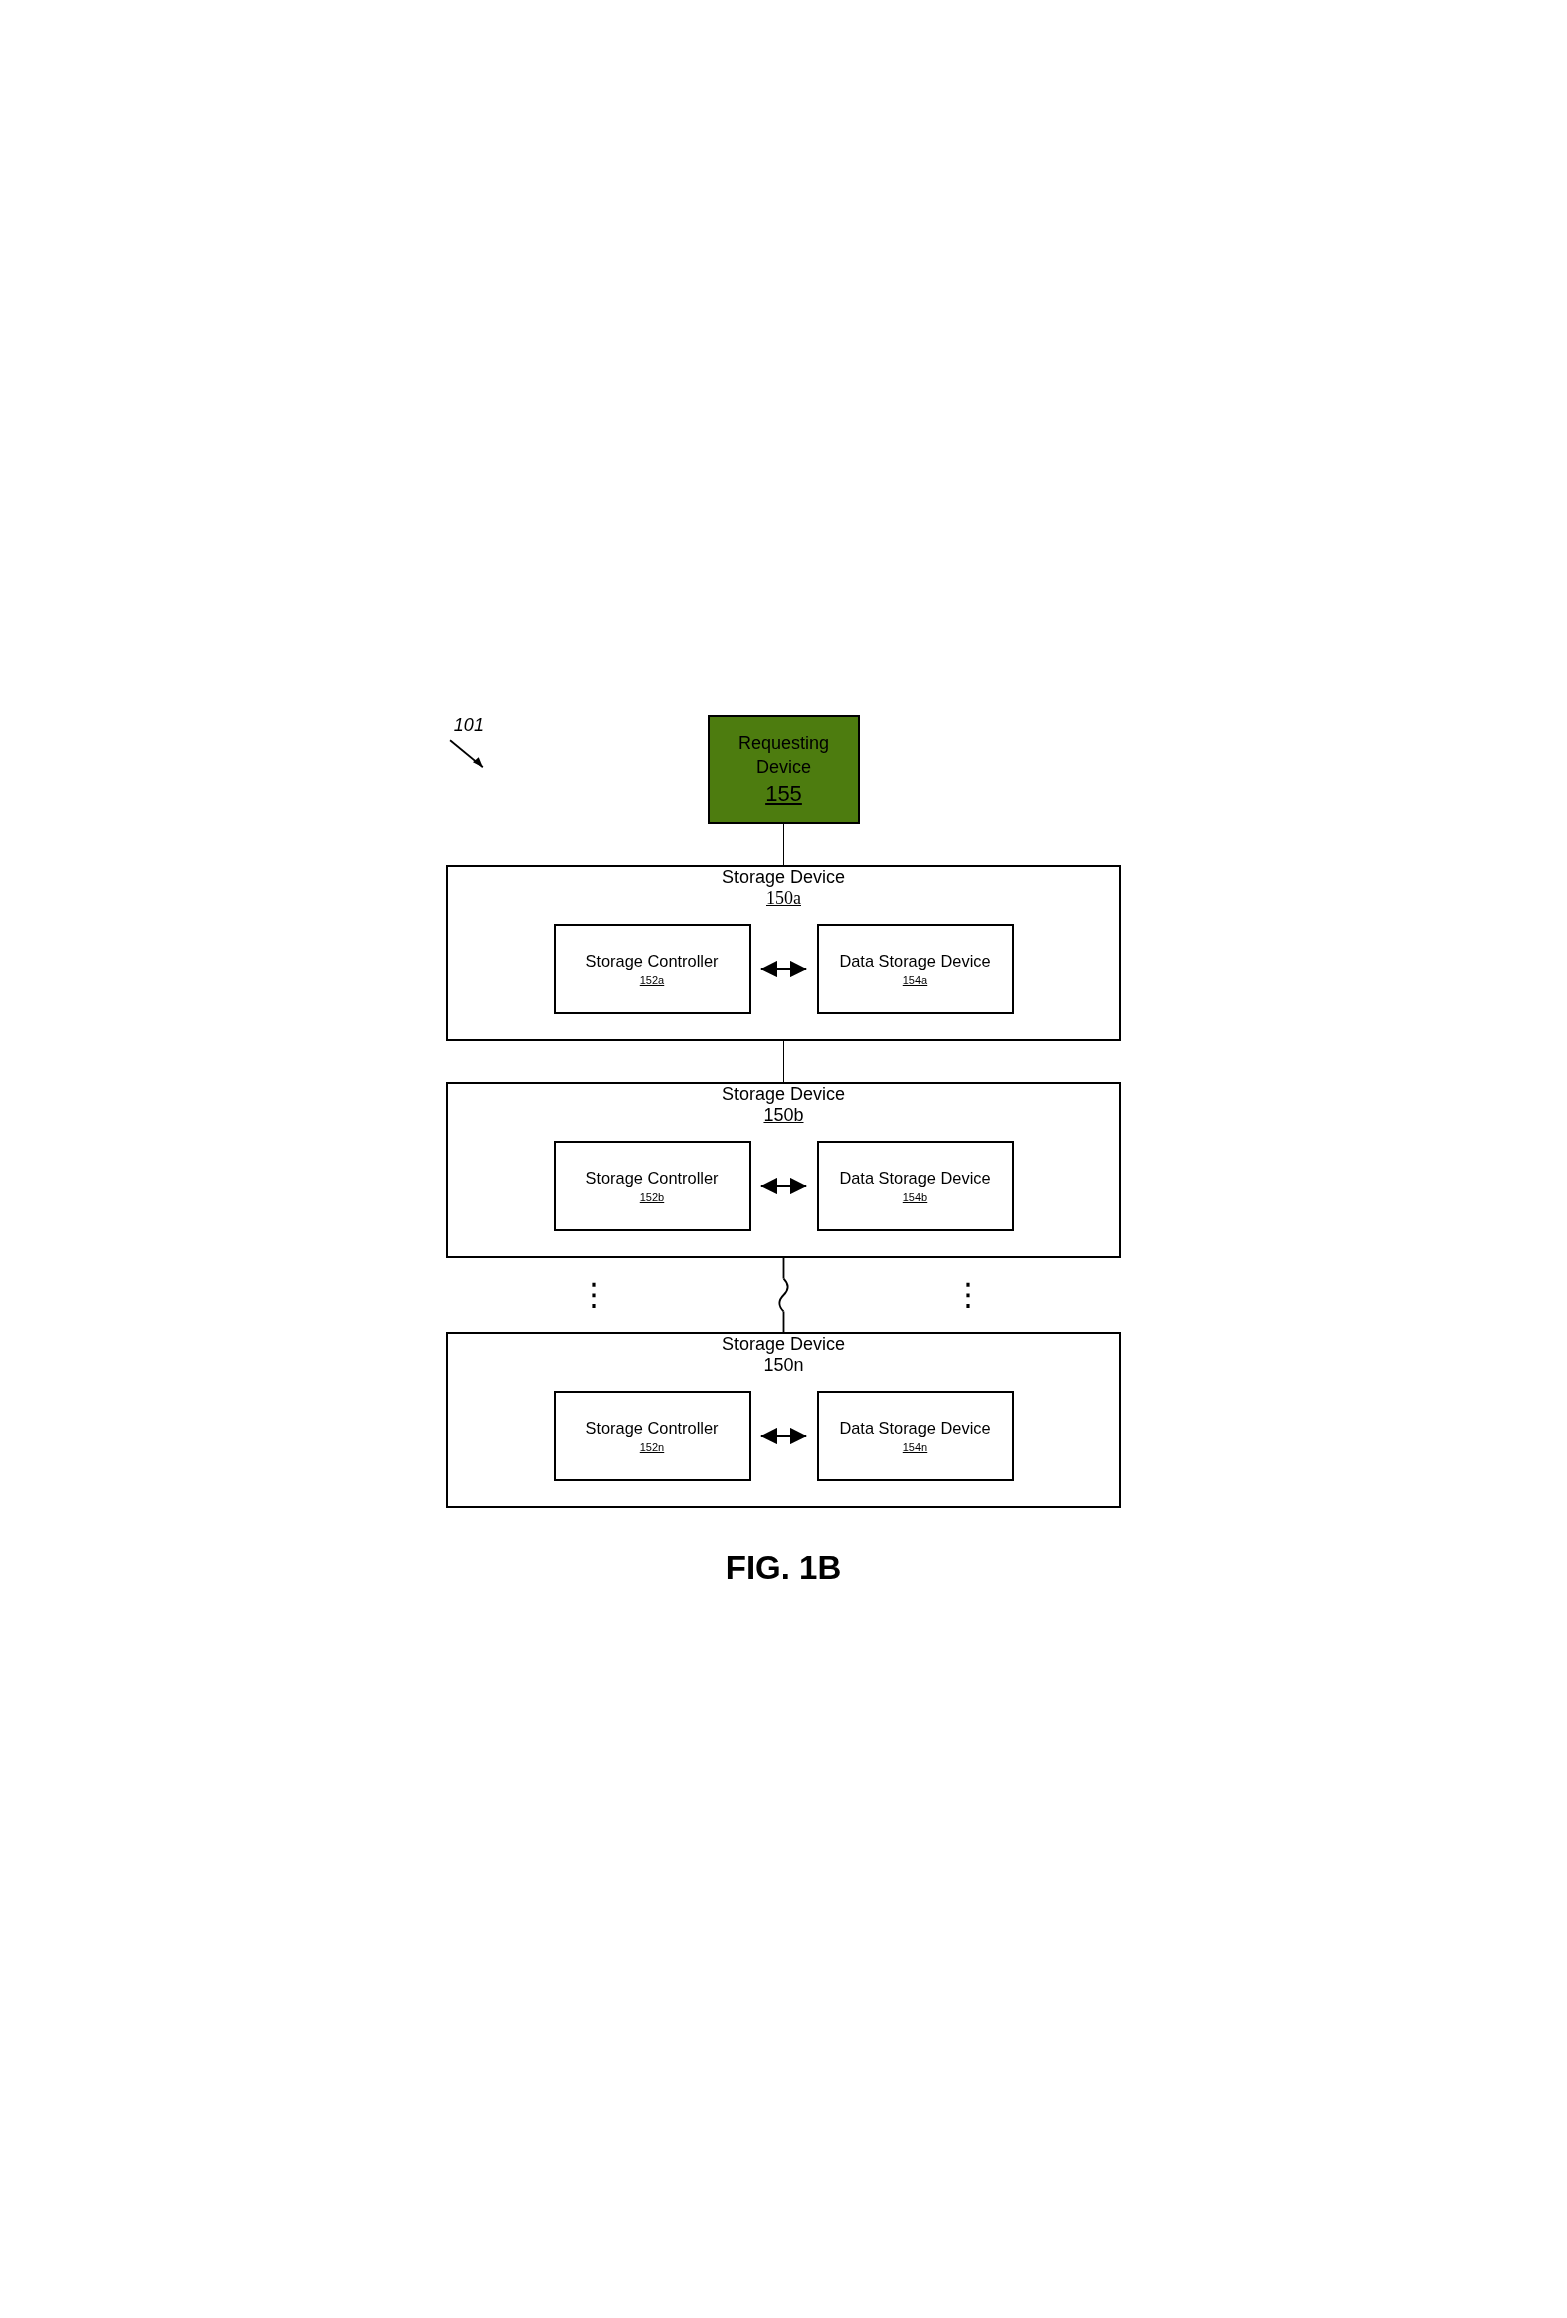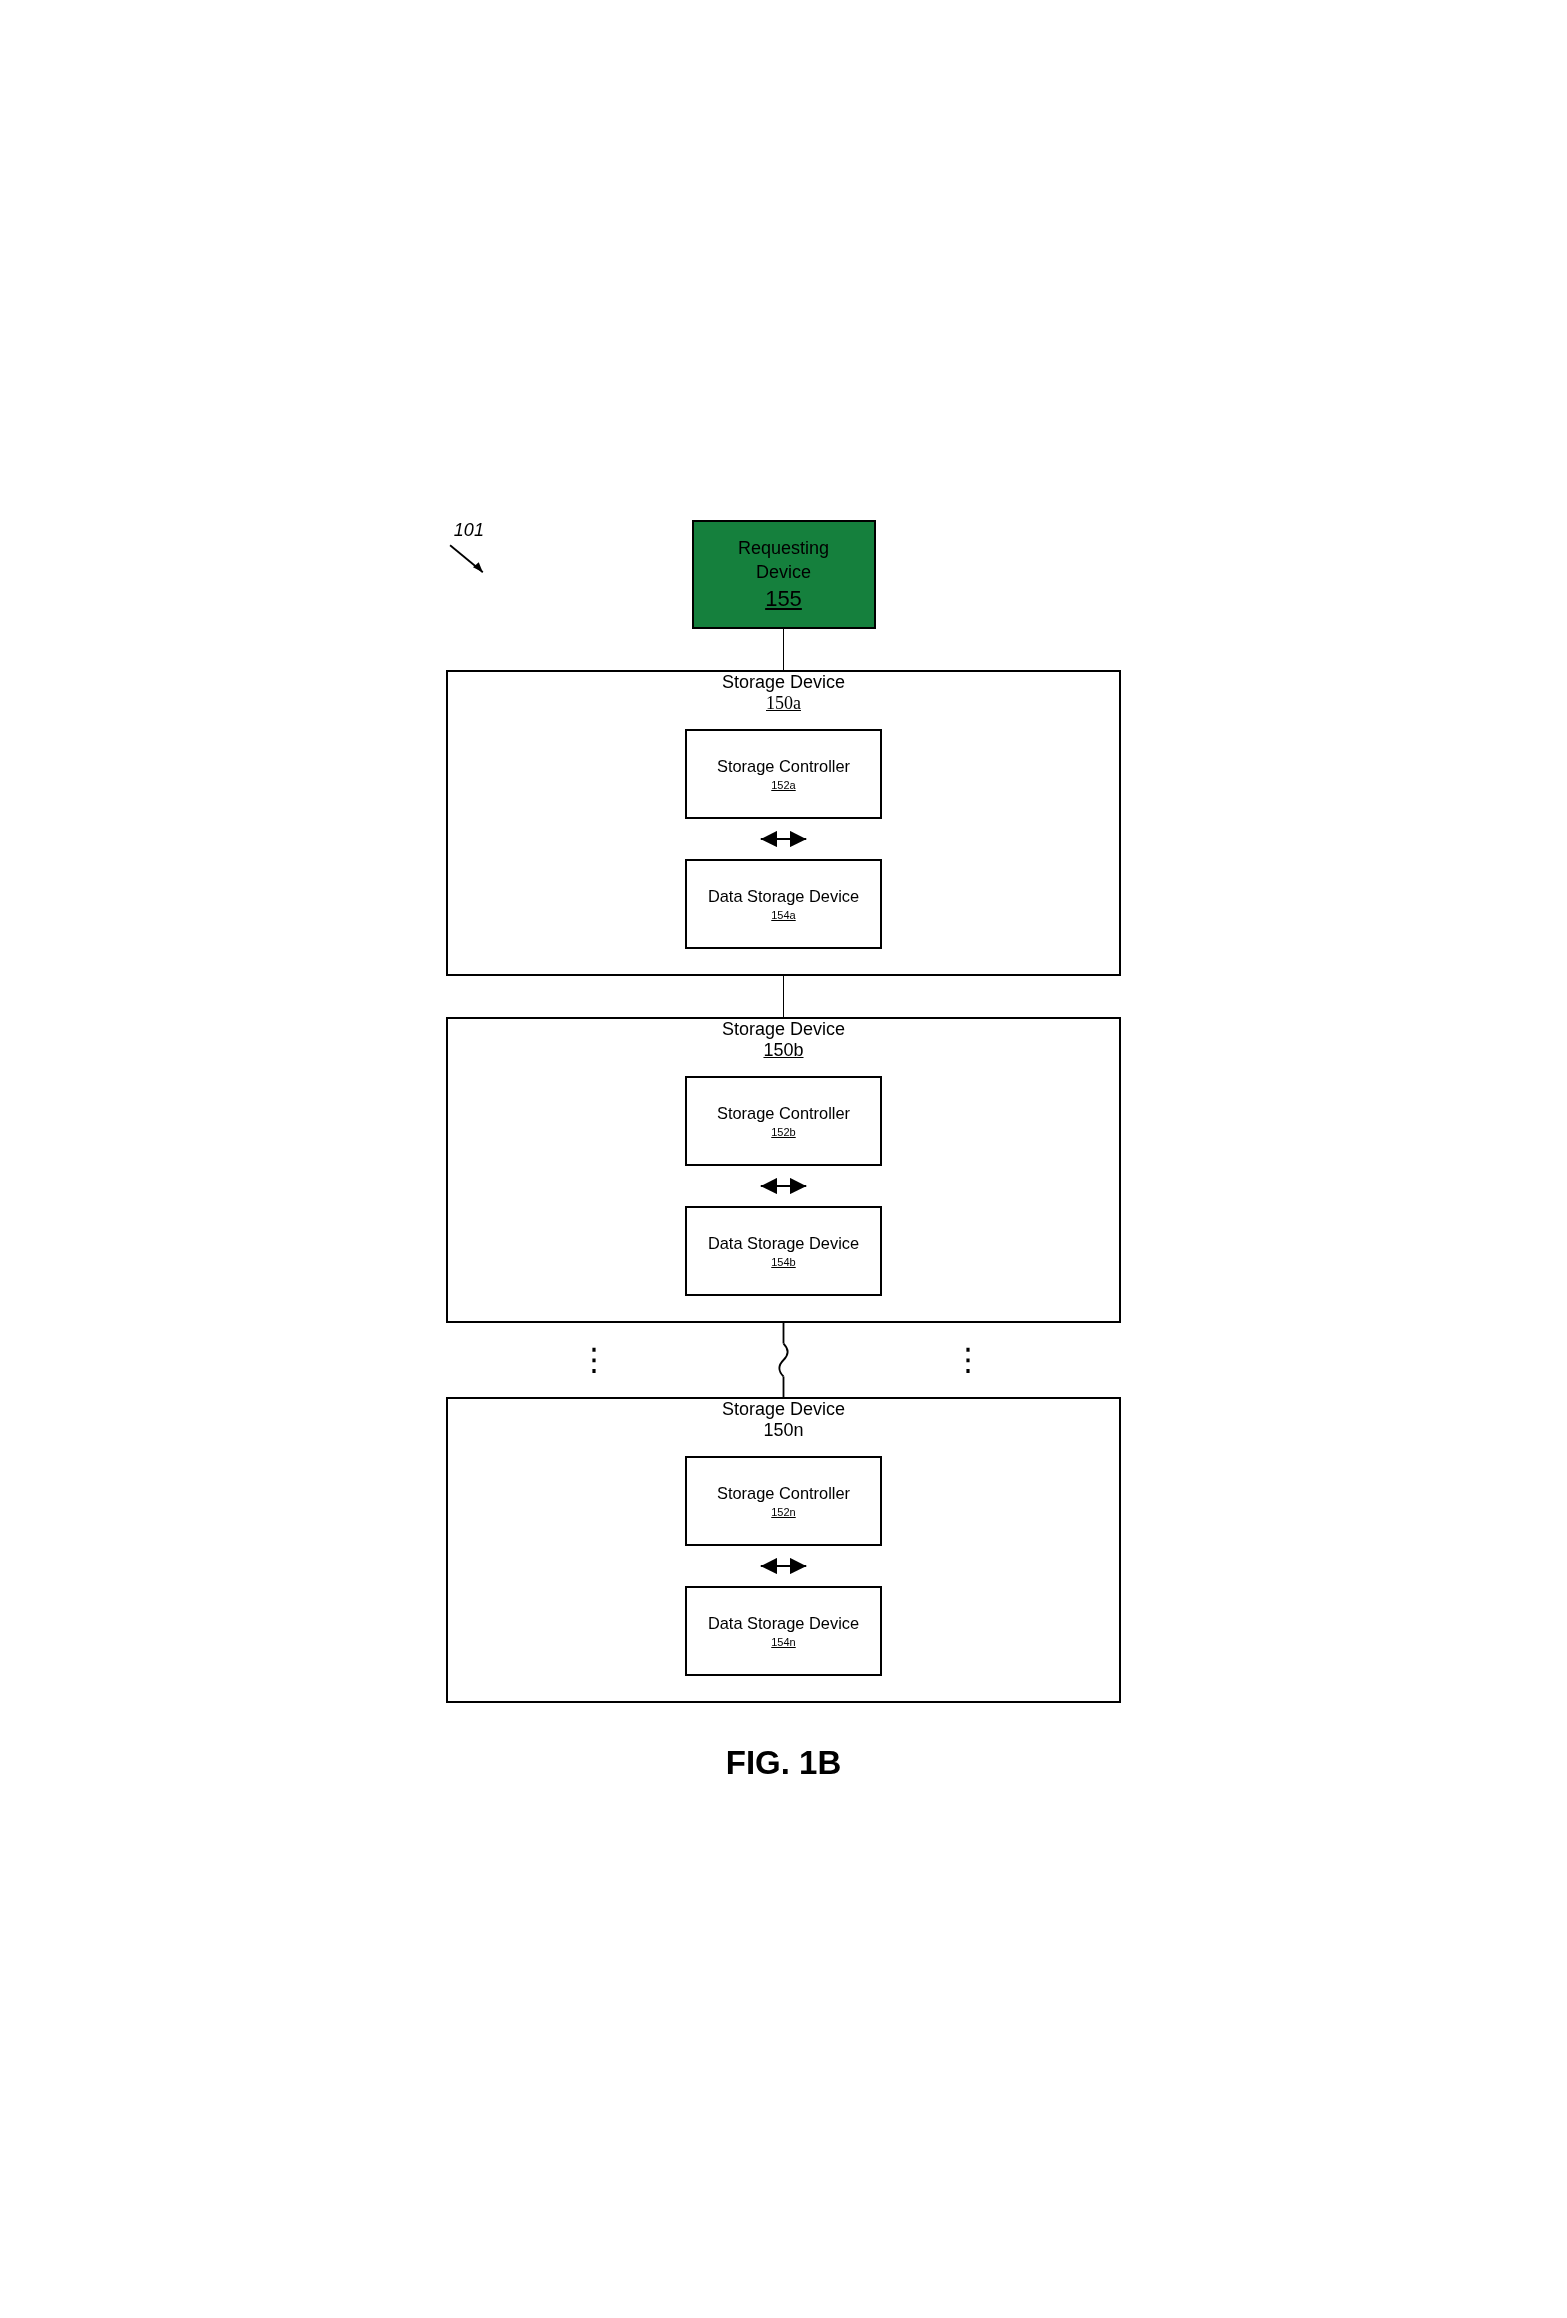--- a/index.html
+++ b/index.html
@@ -19,24 +19,24 @@
       display: flex;
       flex-direction: column;
       align-items: center;
       padding: 49px 16.4px 66px 16.4px;
       position: relative;
     }
 
     
     .requesting-device-box {
       border: 2.1px solid #000;
-      width: 184px;
+      width: 152px;
       padding: 15px 16.4px;
       text-align: center;
-      background: #15803d;
+      background: #4d7c0f;
     }
 
     .box-title {
       font-size: 18px;
       color: #000;
       line-height: 1.3;
     }
 
     .box-ref {
       font-size: 22px;
@@ -67,23 +67,22 @@
       font-size: 18px;
       color: #000;
       margin-bottom: 3.3px;
     }
 
     
     .inner-row {
       display: flex;
       align-items: center;
       justify-content: center;
-      gap: 7px;
+      gap: 0;
       margin-top: 15px;
-      flex-direction: column;
     }
 
     .inner-box {
       border: 2.1px solid #000;
       width: 197px;
       height: 90px;
       display: flex;
       flex-direction: column;
       align-items: center;
       justify-content: center;

